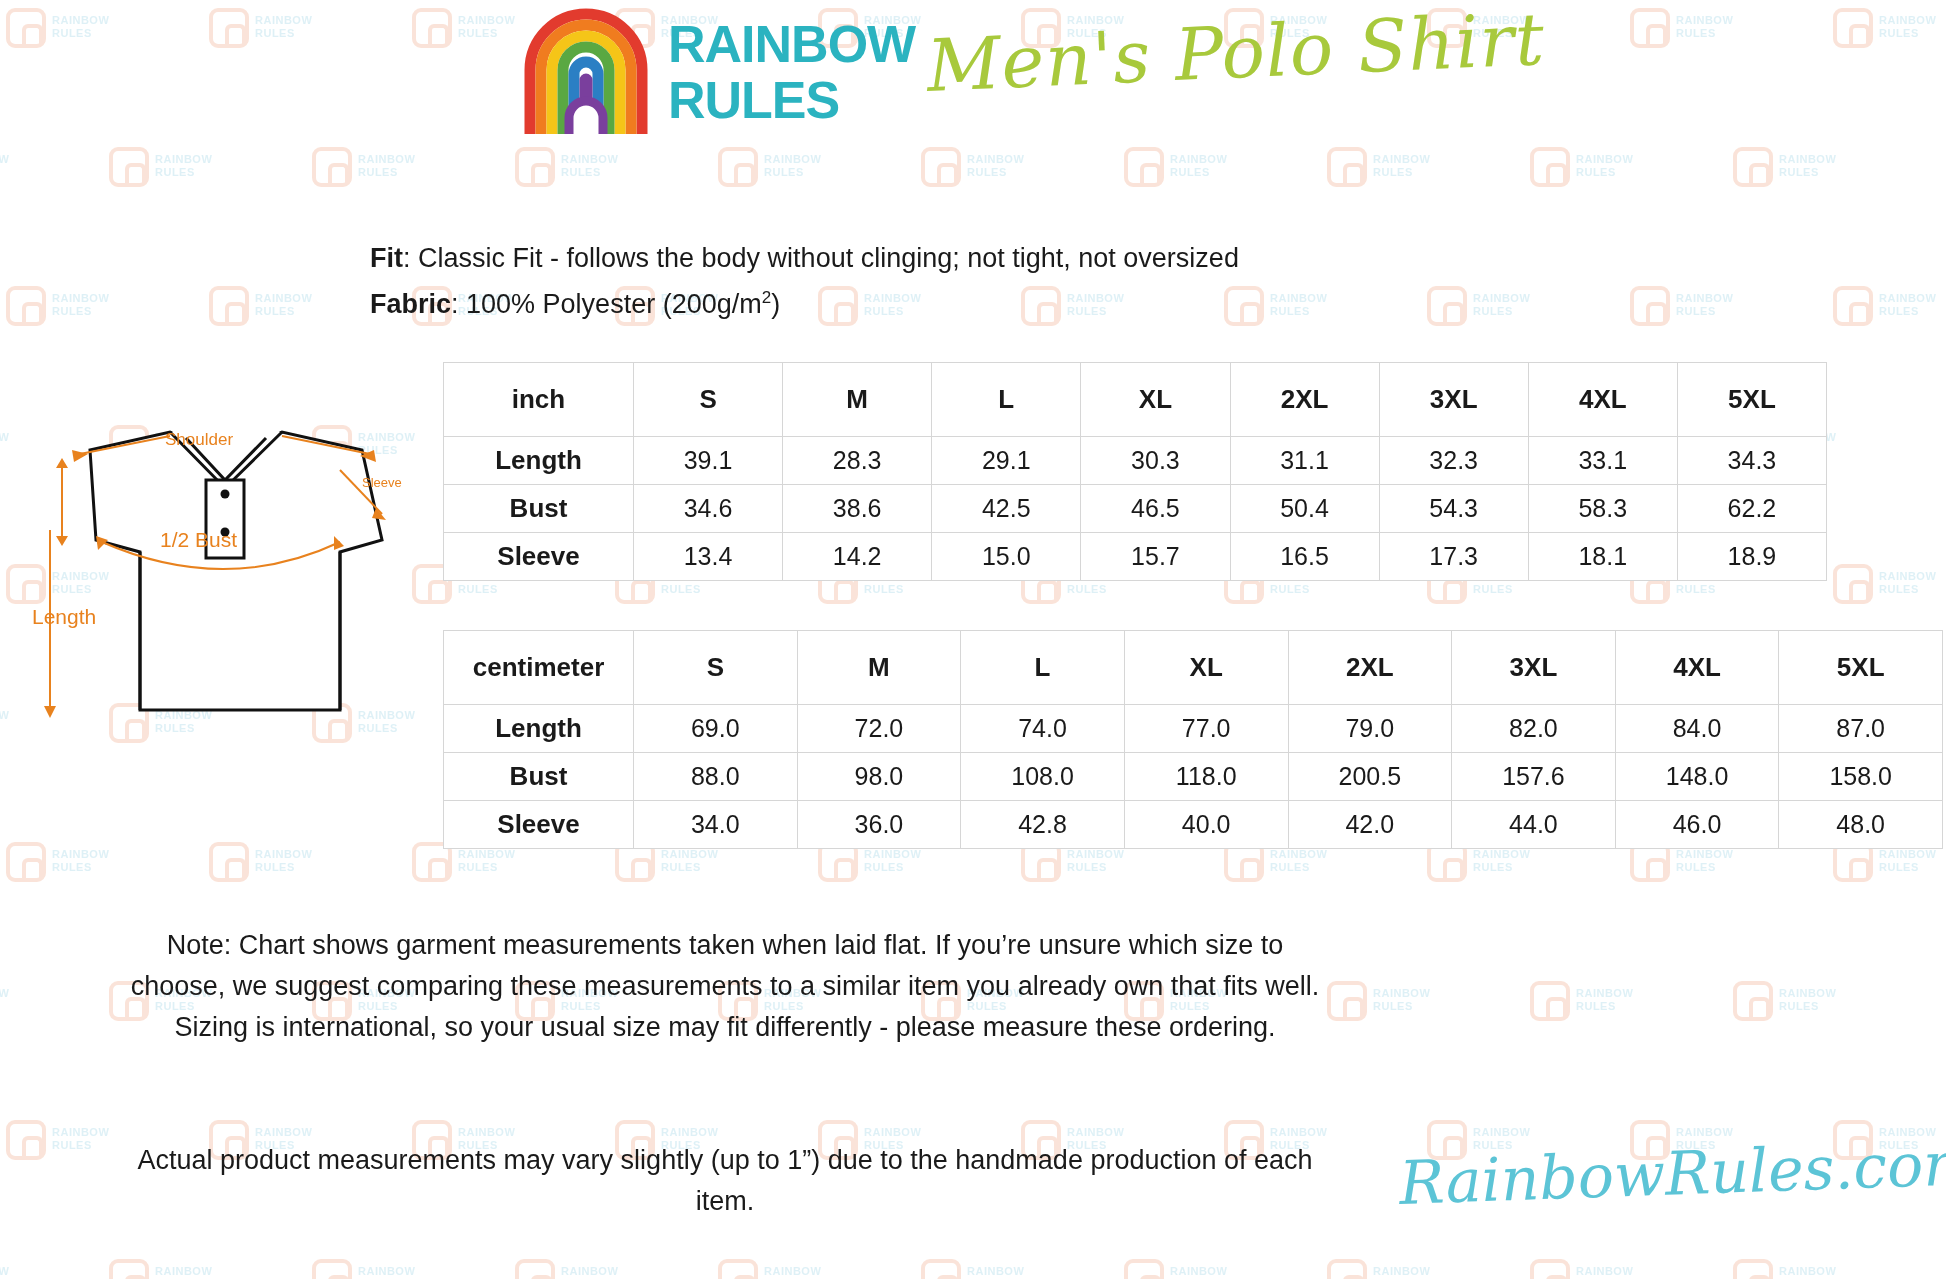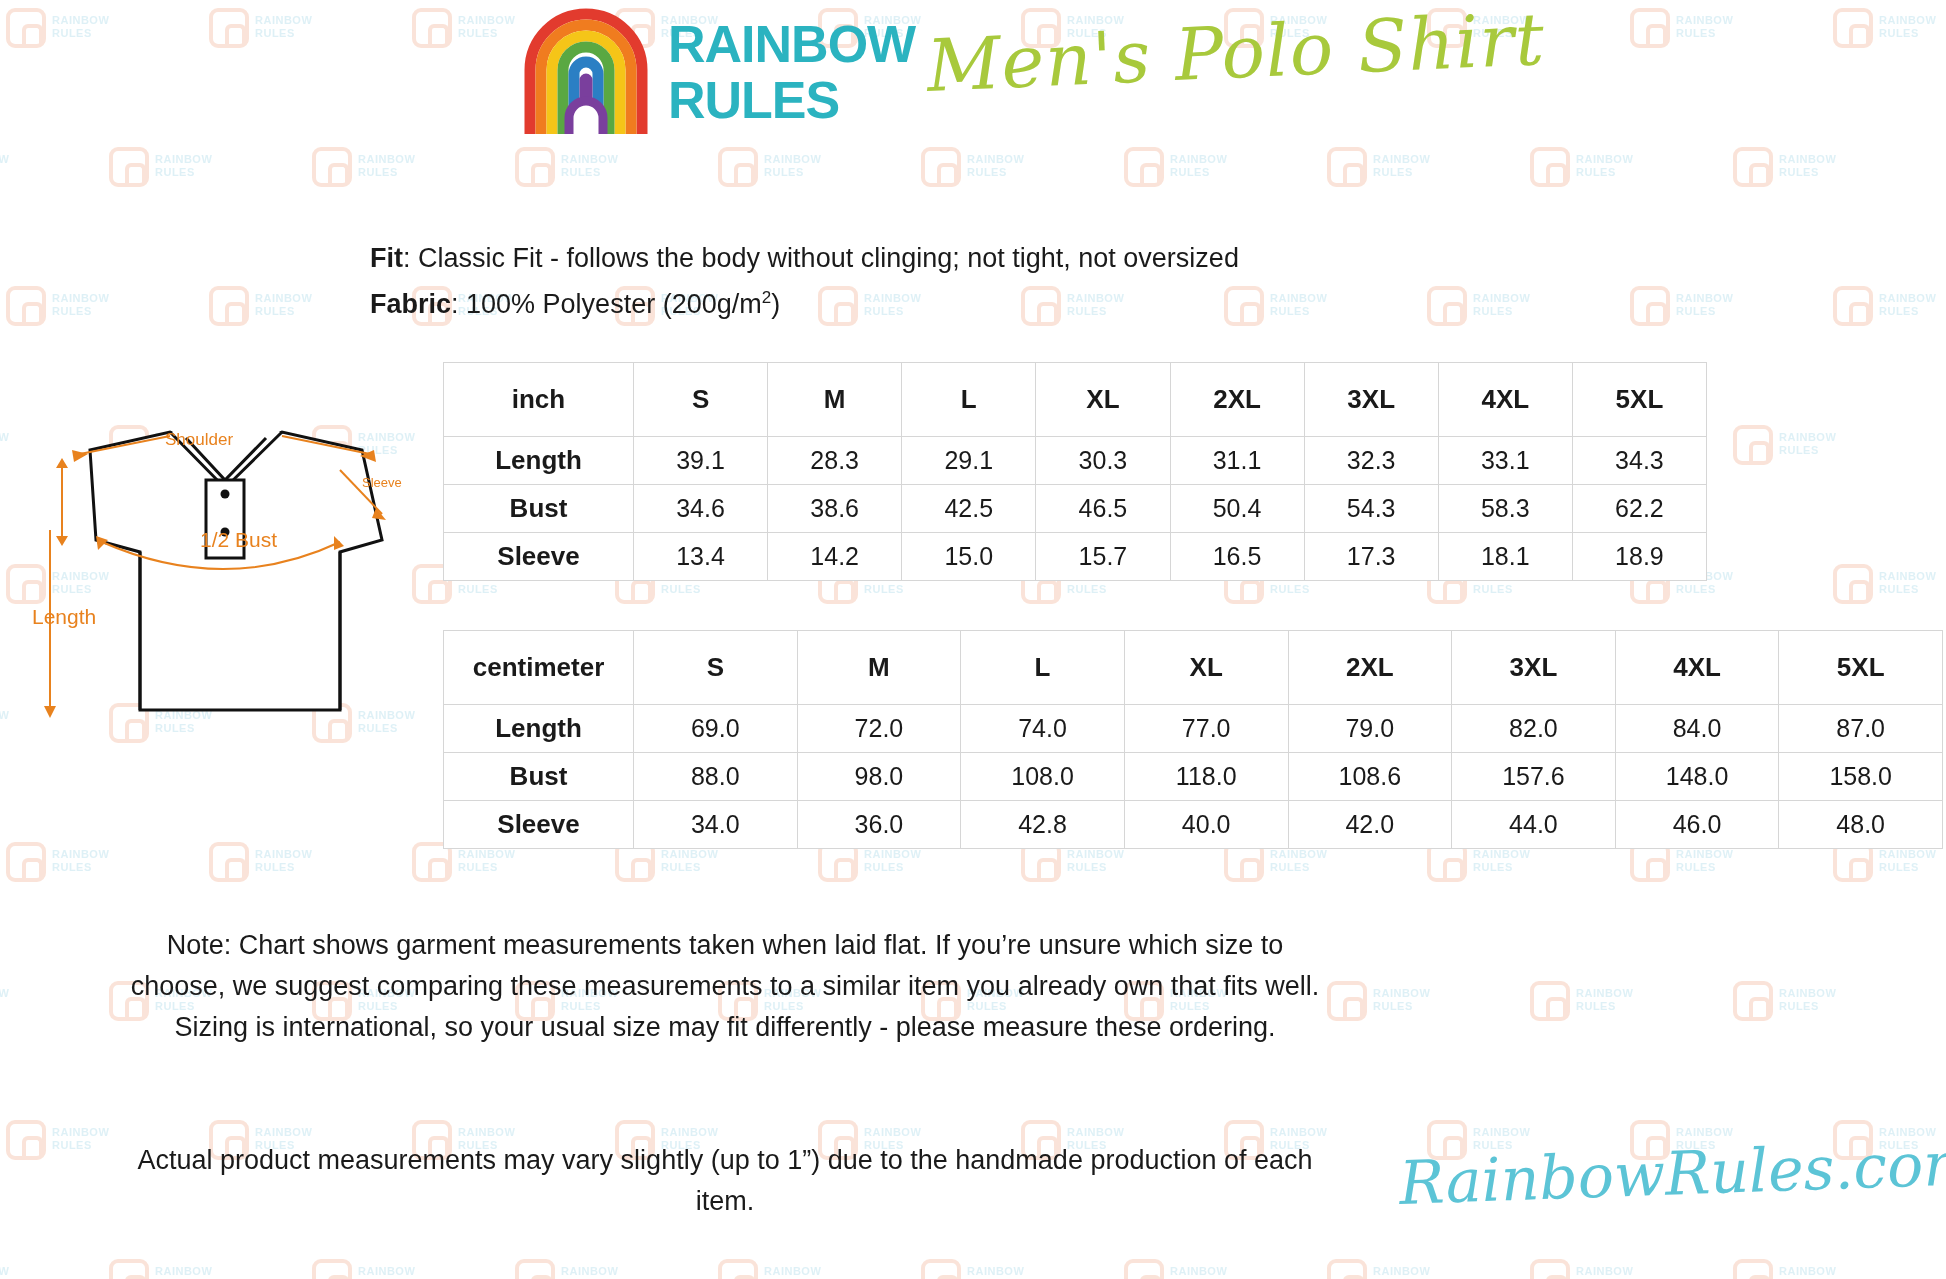--- a/index.html
+++ b/index.html
@@ -108,21 +108,21 @@
     z-index: 3;
   }
   .dlabel {
     position: absolute;
     color: #e8821e;
     font-size: 20px;
     font-family: "Liberation Sans", sans-serif;
   }
   #lbl-shoulder { left: 155px; top: 20px; font-size: 17px; }
   #lbl-sleeve  { left: 352px; top: 65px; font-size: 13px; }
-  #lbl-halfbust{ left: 150px; top: 118px; font-size: 21px; margin-left: 40px; }
+  #lbl-halfbust{ left: 150px; top: 118px; font-size: 21px; }
   #lbl-length  { left: 22px;  top: 195px; font-size: 21px; }
 
   
   table.sizetbl {
     position: absolute;
     border-collapse: collapse;
     z-index: 3;
     background: #fff;
     table-layout: fixed;
   }
@@ -138,21 +138,21 @@
   }
   table.sizetbl thead th {
     height: 74px;
     font-weight: bold;
     font-size: 26px;
   }
   table.sizetbl tbody th {
     font-weight: bold;
     font-size: 26px;
   }
-  #tbl-inch { left: 443px; top: 362px; width: 1264px; }
+  #tbl-inch { left: 443px; top: 362px; width: 1384px; }
   #tbl-cm   { left: 443px; top: 630px; width: 1500px; }
 
   
   #note {
     position: absolute;
     left: 130px; top: 925px;
     width: 1190px;
     text-align: center;
     font-size: 27px;
     line-height: 41px;
@@ -756,21 +756,21 @@
         <td>82.0</td>
         <td>84.0</td>
         <td>87.0</td>
       </tr>
       <tr>
         <th>Bust</th>
         <td>88.0</td>
         <td>98.0</td>
         <td>108.0</td>
         <td>118.0</td>
-        <td>108.6</td>
+        <td>200.5</td>
         <td>157.6</td>
         <td>148.0</td>
         <td>158.0</td>
       </tr>
       <tr>
         <th>Sleeve</th>
         <td>34.0</td>
         <td>36.0</td>
         <td>42.8</td>
         <td>40.0</td>

